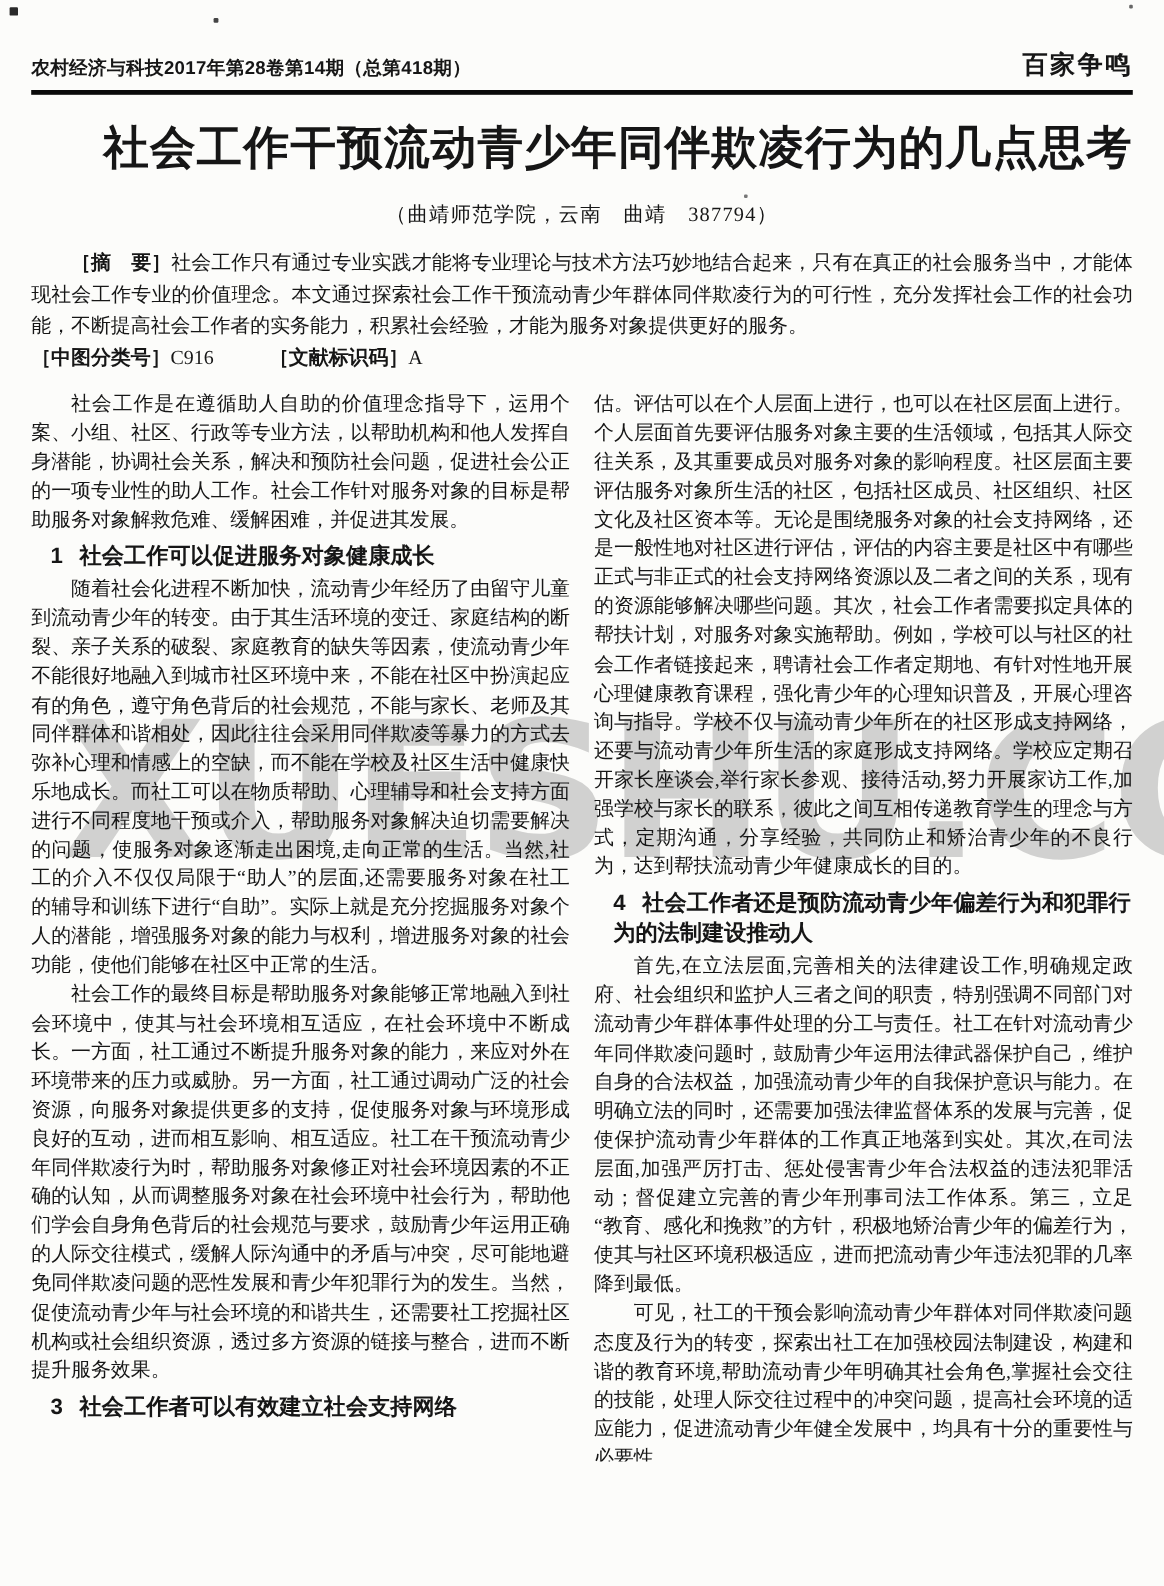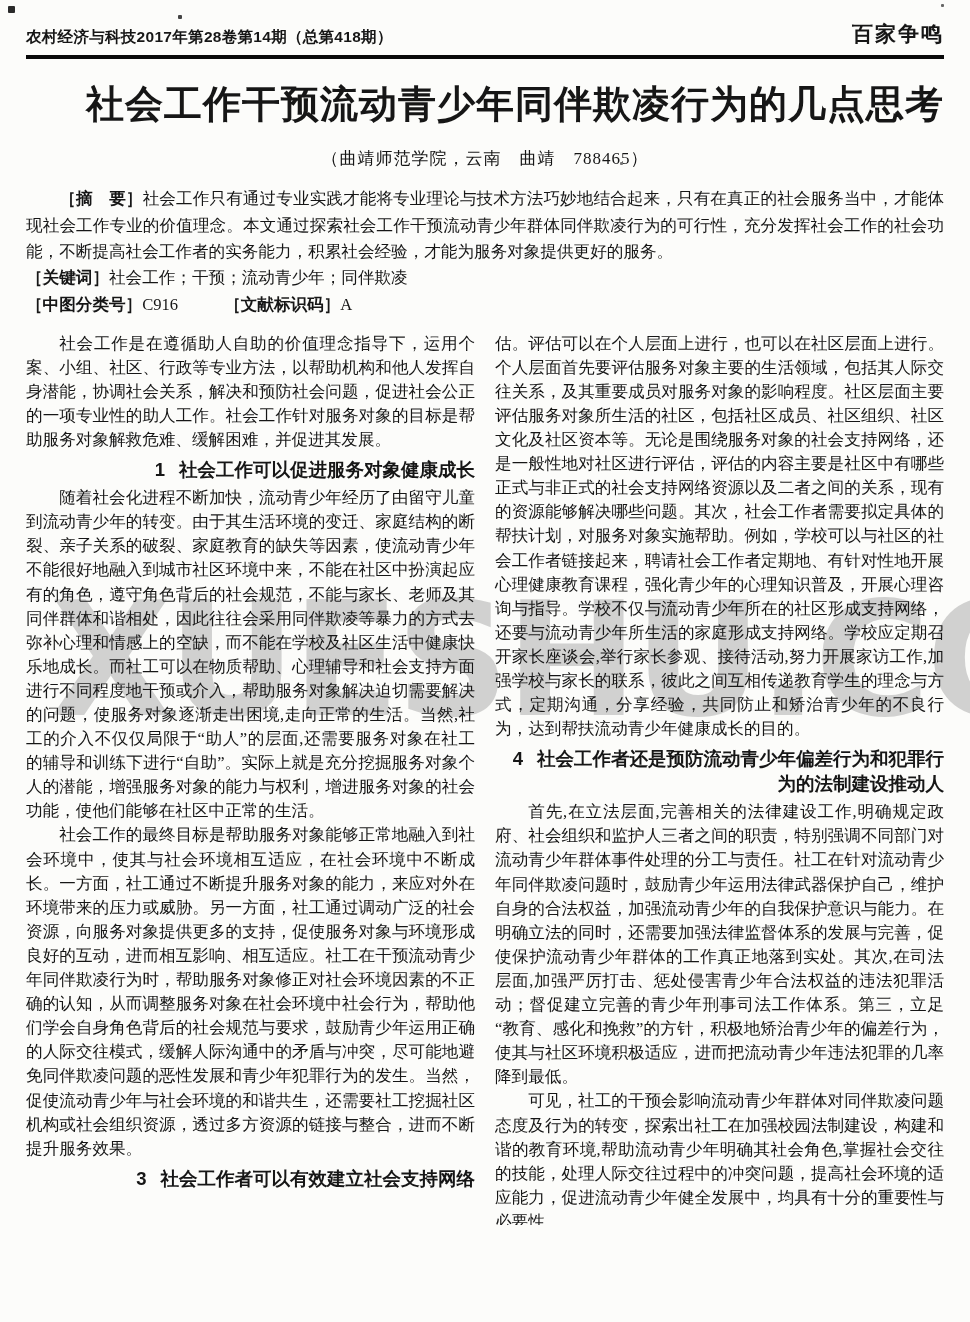--- a/index.html
+++ b/index.html
@@ -30,21 +30,21 @@
   .content{position:relative;z-index:1;}
   
   .speck{position:absolute;background:#2a2a2a;border-radius:1px;z-index:2;}
   .sp1{top:6px;left:8px;width:7px;height:7px;}
   .sp2{top:15px;left:178px;width:4px;height:4px;background:#444;}
   .sp3{top:4px;left:941px;width:3px;height:3px;background:#666;}
   .sp4{top:162px;left:620px;width:3px;height:3px;background:#777;}
   
   .header-row{
     display:flex;justify-content:space-between;align-items:flex-end;
-    padding-top:20px;
+    padding-top:40px;
   }
   .journal-info{
     font-family:"Liberation Sans","DejaVu Sans",sans-serif;
     font-weight:bold;font-size:15.5px;letter-spacing:.3px;
   }
   .column-name{
     font-family:Liberation Serif, serif;
     font-weight:bold;font-size:21px;letter-spacing:2px;
   }
   .header-rule{height:4px;background:#090909;margin-top:7px;}
@@ -90,21 +90,21 @@
     text-align:justify;
   }
   .col p{margin:0;}
   .col p.indent{text-indent:2em;}
   .sec-title{
     font-family:"Liberation Sans","DejaVu Sans",sans-serif;
     font-weight:bold;
     font-size:18.5px;
     line-height:25px;
     margin:5px 0 4px 16px;
-    text-align:right;
+    text-align:left;
   }
   .sec-num{margin-right:14px;}
 </style>
 </head>
 <body>
 
 <div class="page">
 
   <div class="watermark">XUESHU.COM</div>
 
@@ -119,25 +119,24 @@
       <div class="header-row">
         <span class="journal-info">农村经济与科技2017年第28卷第14期（总第418期）</span>
         <span class="column-name">百家争鸣</span>
       </div>
       <div class="header-rule"></div>
     </header>
 
     <h1 class="article-title">社会工作干预流动青少年同伴欺凌行为的几点思考</h1>
 
 
-    <div class="affiliation">（曲靖师范学院，云南　曲靖　788465）</div>
+    <div class="affiliation">（曲靖师范学院，云南　曲靖　387794）</div>
 
     <div class="meta">
       <p class="abstract-para"><span class="meta-label">［摘　要］</span><span>社会工作只有通过专业实践才能将专业理论与技术方法巧妙地结合起来，只有在真正的社会服务当中，才能体现社会工作专业的价值理念。本文通过探索社会工作干预流动青少年群体同伴欺凌行为的可行性，充分发挥社会工作的社会功能，不断提高社会工作者的实务能力，积累社会经验，才能为服务对象提供更好的服务。</span></p>
-      <p><span class="meta-label">［关键词］</span><span>社会工作；干预；流动青少年；同伴欺凌</span></p>
       <p><span class="meta-label">［中图分类号］</span><span>C916</span><span class="meta-label gap">［文献标识码］</span><span>A</span></p>
     </div>
 
     <main class="columns">
 
       <section class="col">
         <p class="indent">社会工作是在遵循助人自助的价值理念指导下，运用个案、小组、社区、行政等专业方法，以帮助机构和他人发挥自身潜能，协调社会关系，解决和预防社会问题，促进社会公正的一项专业性的助人工作。社会工作针对服务对象的目标是帮助服务对象解救危难、缓解困难，并促进其发展。</p>
         <h2 class="sec-title"><span class="sec-num">1</span><span>社会工作可以促进服务对象健康成长</span></h2>
         <p class="indent">随着社会化进程不断加快，流动青少年经历了由留守儿童到流动青少年的转变。由于其生活环境的变迁、家庭结构的断裂、亲子关系的破裂、家庭教育的缺失等因素，使流动青少年不能很好地融入到城市社区环境中来，不能在社区中扮演起应有的角色，遵守角色背后的社会规范，不能与家长、老师及其同伴群体和谐相处，因此往往会采用同伴欺凌等暴力的方式去弥补心理和情感上的空缺，而不能在学校及社区生活中健康快乐地成长。而社工可以在物质帮助、心理辅导和社会支持方面进行不同程度地干预或介入，帮助服务对象解决迫切需要解决的问题，使服务对象逐渐走出困境,走向正常的生活。当然,社工的介入不仅仅局限于“助人”的层面,还需要服务对象在社工的辅导和训练下进行“自助”。实际上就是充分挖掘服务对象个人的潜能，增强服务对象的能力与权利，增进服务对象的社会功能，使他们能够在社区中正常的生活。</p>
         <p class="indent">社会工作的最终目标是帮助服务对象能够正常地融入到社会环境中，使其与社会环境相互适应，在社会环境中不断成长。一方面，社工通过不断提升服务对象的能力，来应对外在环境带来的压力或威胁。另一方面，社工通过调动广泛的社会资源，向服务对象提供更多的支持，促使服务对象与环境形成良好的互动，进而相互影响、相互适应。社工在干预流动青少年同伴欺凌行为时，帮助服务对象修正对社会环境因素的不正确的认知，从而调整服务对象在社会环境中社会行为，帮助他们学会自身角色背后的社会规范与要求，鼓励青少年运用正确的人际交往模式，缓解人际沟通中的矛盾与冲突，尽可能地避免同伴欺凌问题的恶性发展和青少年犯罪行为的发生。当然，促使流动青少年与社会环境的和谐共生，还需要社工挖掘社区机构或社会组织资源，透过多方资源的链接与整合，进而不断提升服务效果。</p>

